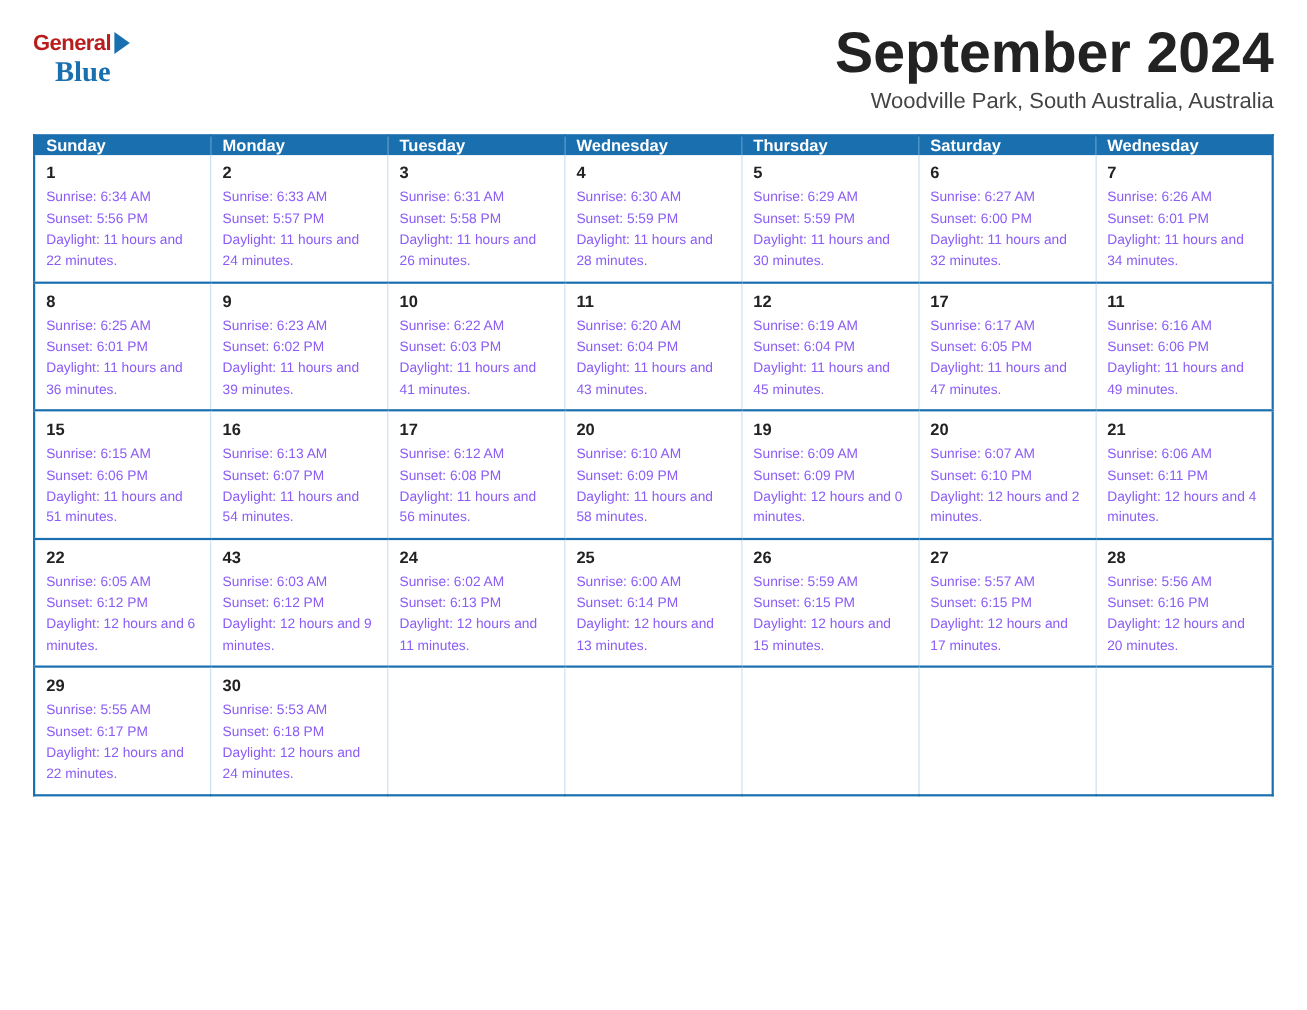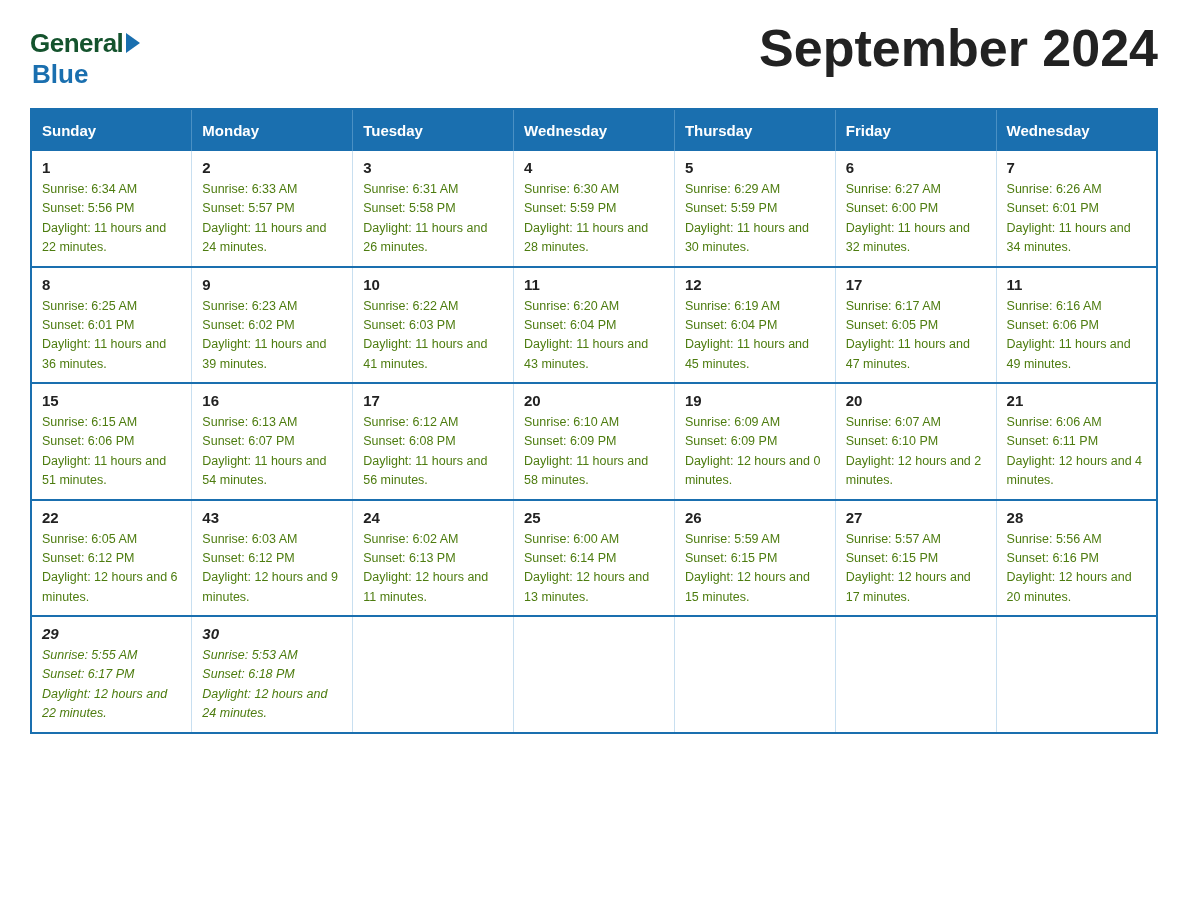--- a/index.html
+++ b/index.html
@@ -20,39 +20,40 @@
       display: flex;
       flex-direction: column;
       align-items: flex-start;
       margin-top: 8px;
     }
     .logo-top {
       display: flex;
       align-items: center;
     }
     .logo-general {
-      font-size: 26px;
+      font-size: 20px;
       font-weight: bold;
-      color: #14532d;
+      color: #b91c1c;
       letter-spacing: -0.5px;
     }
     .logo-triangle {
       width: 0;
       height: 0;
       border-left: 14px solid #1a6faf;
       border-top: 10px solid transparent;
       border-bottom: 10px solid transparent;
       margin-left: 3px;
       margin-bottom: 2px;
     }
     .logo-blue {
       font-size: 26px;
       font-weight: bold;
       color: #1a6faf;
-      margin-left: 2px;
+      margin-left: 20px;
+      font-family: Liberation Serif, serif;
     }
     .title-area {
       text-align: right;
     }
     .month-title {
       font-size: 52px;
       font-weight: bold;
       color: #222;
       line-height: 1.1;
     }
@@ -64,21 +65,21 @@
     .calendar-table {
       width: 100%;
       border-collapse: collapse;
       border: 2px solid #1a6faf;
     }
     .calendar-table thead tr th {
       background-color: #1a6faf;
       color: #fff;
       font-size: 15px;
       font-weight: bold;
-      padding: 12px 10px;
+      padding: 0 10px;
       text-align: left;
       border-right: 1px solid #4a90c4;
       margin-left: 24px;
     }
     .calendar-table thead tr th:last-child {
       border-right: none;
     }
     .calendar-table tbody tr td {
       vertical-align: top;
       padding: 8px 10px;
@@ -87,63 +88,63 @@
       font-size: 12.5px;
       color: #333;
       width: 14.28%;
       min-height: 80px;
     }
     .calendar-table tbody tr td:last-child {
       border-right: none;
     }
     .calendar-table tbody tr:last-child td {
       border-bottom: none;
-      font-style: italic;
     }
     .day-number {
       font-size: 15px;
       font-weight: bold;
       color: #222;
       display: block;
       margin-bottom: 4px;
     }
     .day-info {
       font-size: 12.5px;
       line-height: 1.55;
-      color: #4d7c0f;
+      color: #8b5cf6;
     }
     .empty-cell {
       background: #fff;
     }
   </style>
 </head>
 <body>
 
 <div class="header-area">
   <div class="logo">
     <div class="logo-top">
       <span class="logo-general">General</span>
       <div class="logo-triangle"></div>
     </div>
     <span class="logo-blue">Blue</span>
   </div>
   <div class="title-area">
     <div class="month-title">September 2024</div>
+    <div class="subtitle">Woodville Park, South Australia, Australia</div>
   </div>
 </div>
 
 <table class="calendar-table">
   <thead>
     <tr>
     <th>Sunday</th>
         <th>Monday</th>
         <th>Tuesday</th>
         <th>Wednesday</th>
         <th>Thursday</th>
-        <th>Friday</th>
+        <th>Saturday</th>
         <th>Wednesday</th>
       </tr>
   </thead>
   <tbody id="calendar-body">
   <tr>
         <td>
         <span class="day-number">1</span>
         <div class="day-info">
           Sunrise: 6:34 AM<br>
           Sunset: 5:56 PM<br>

